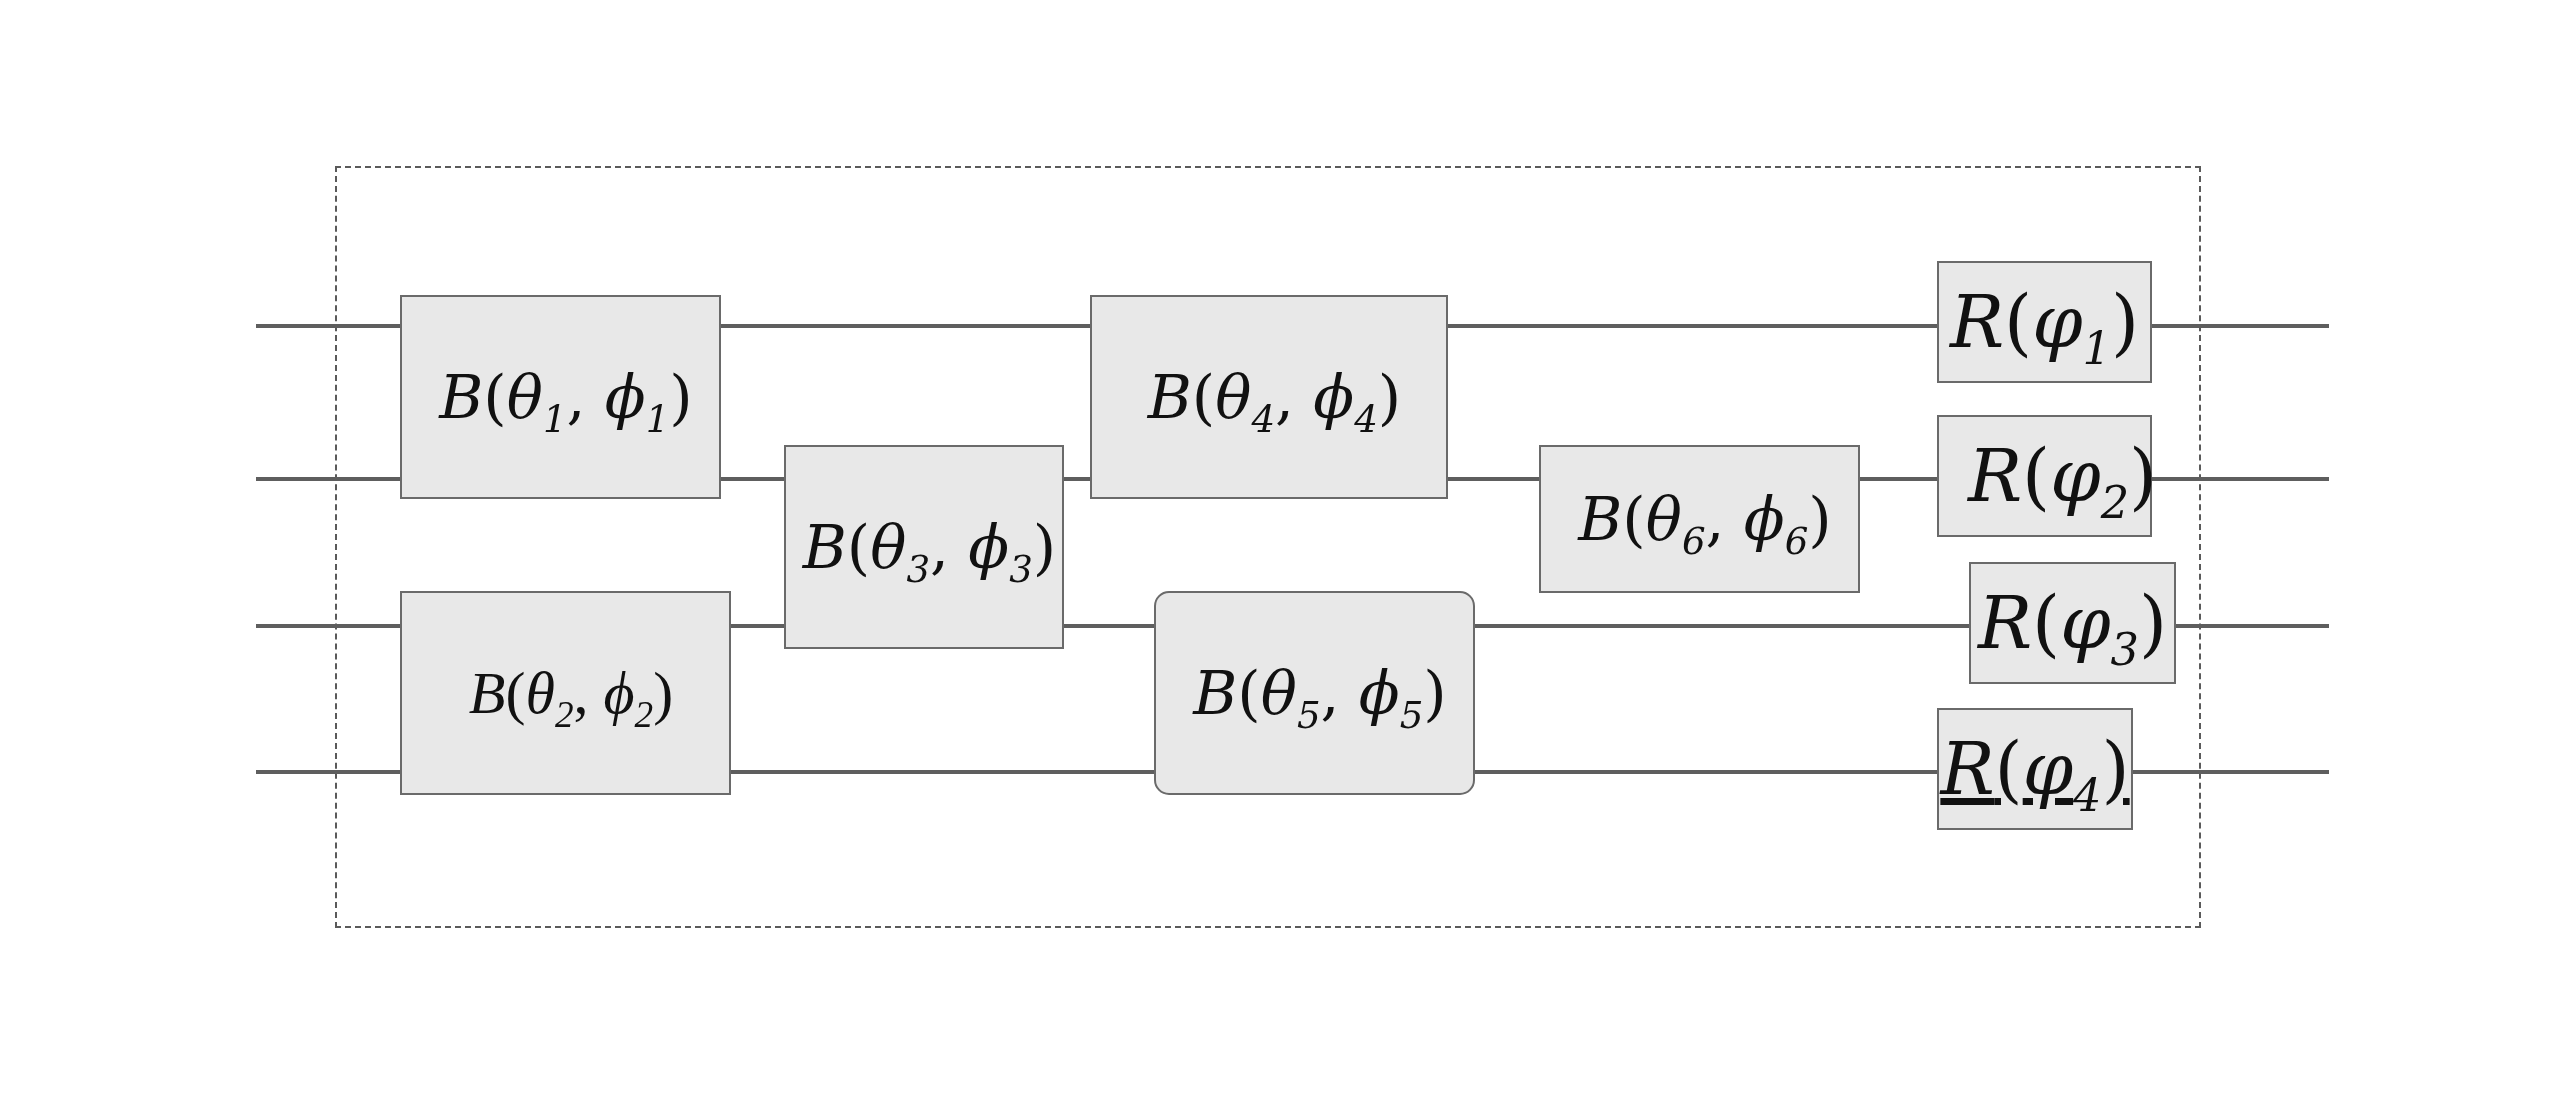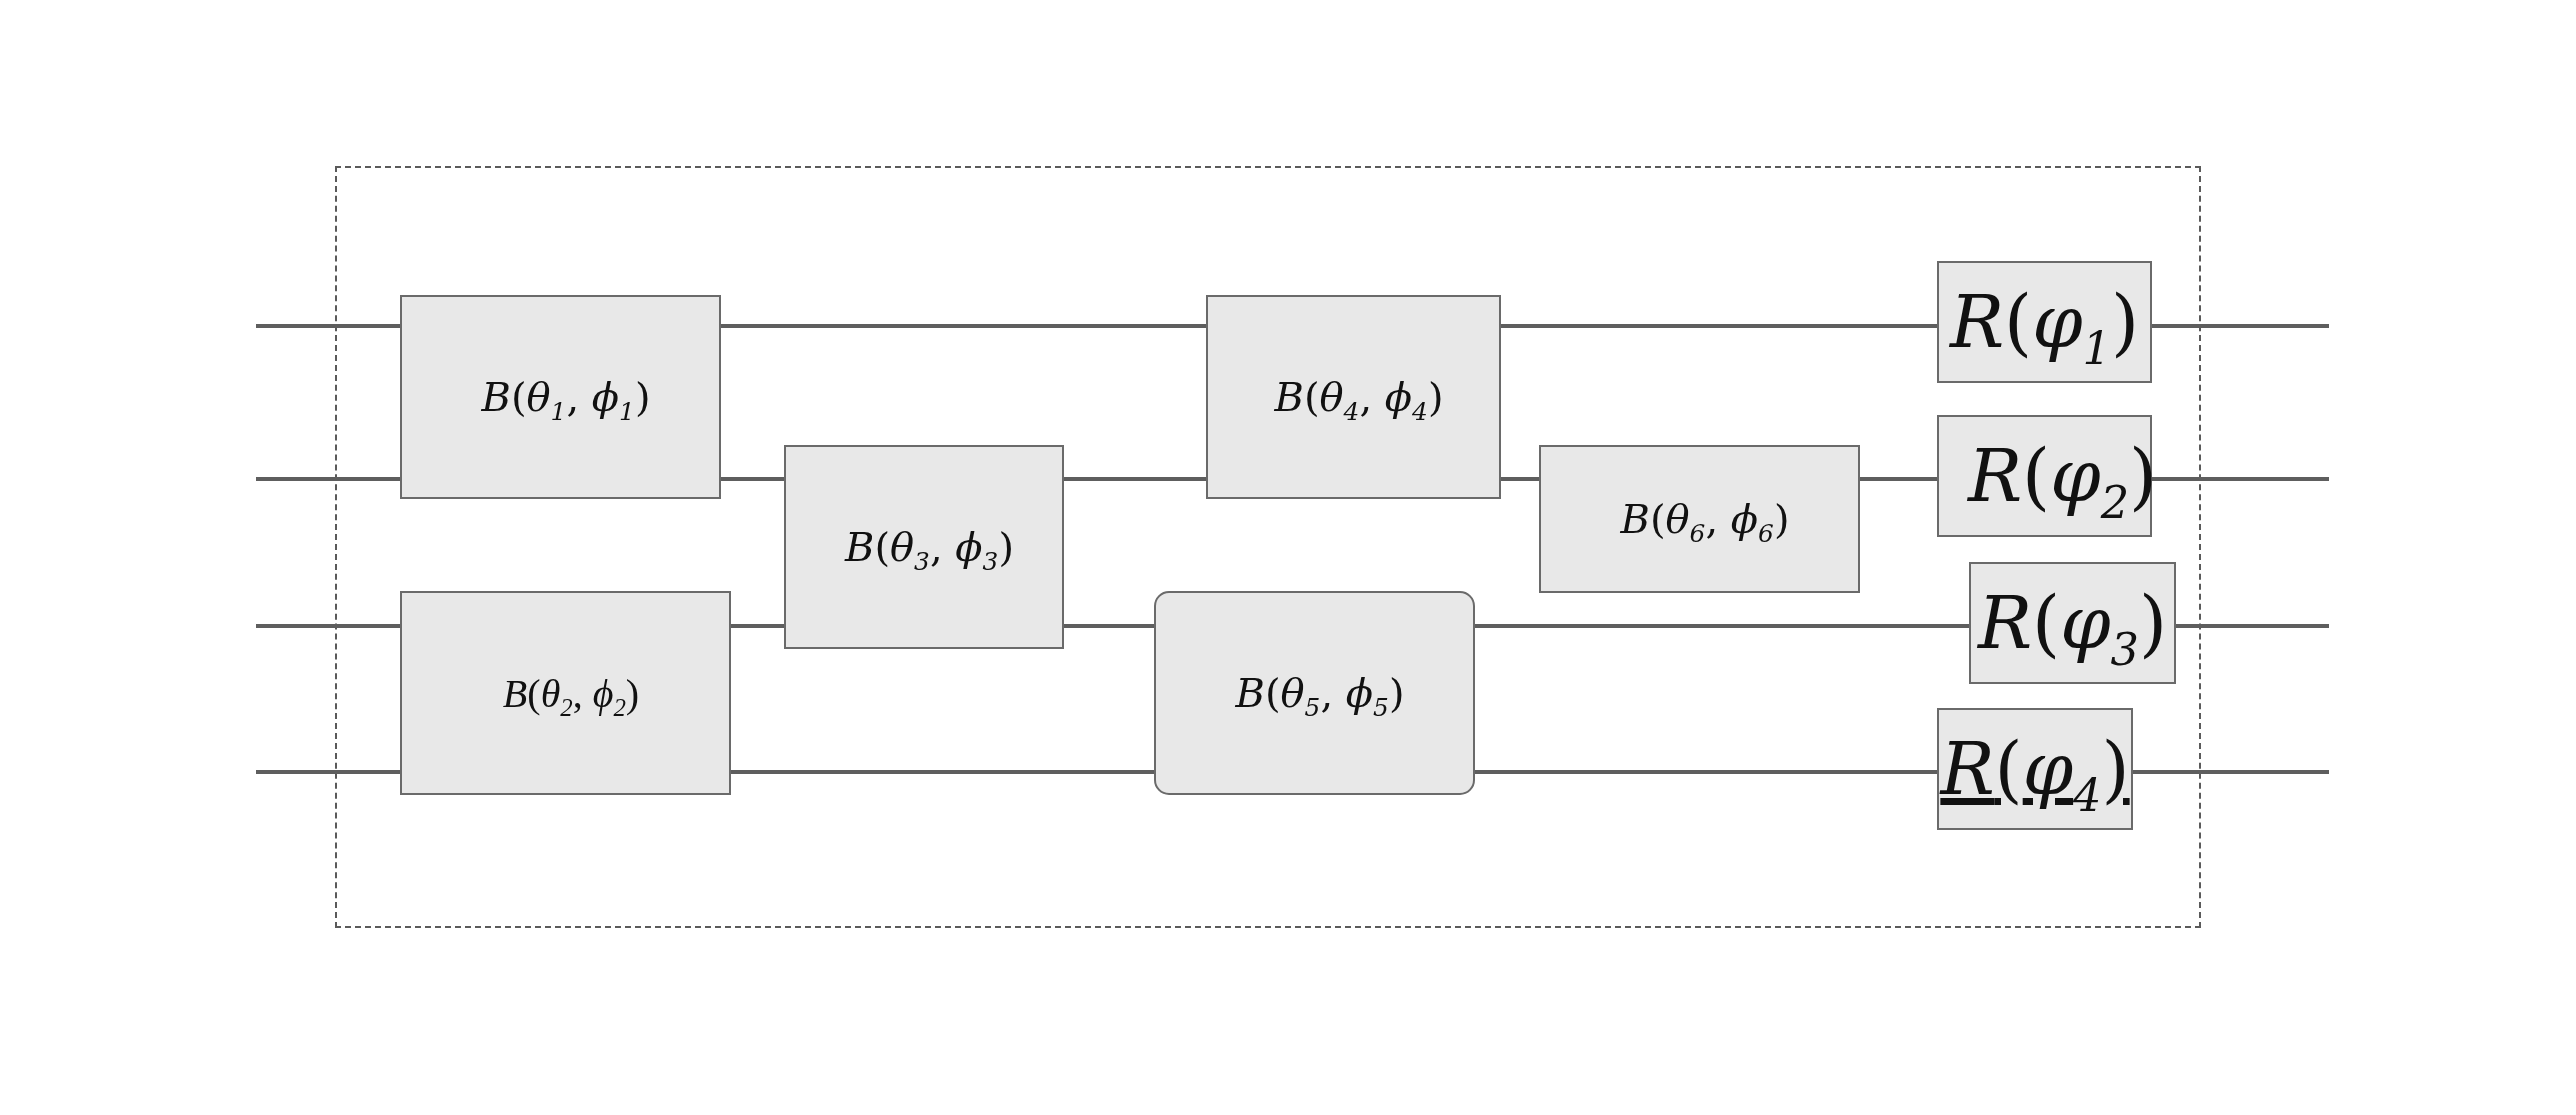--- a/index.html
+++ b/index.html
@@ -34,21 +34,21 @@
     background: #e8e8e8;
     border: 2.9px solid #6a6a6a;
     box-sizing: border-box;
     display: flex;
     align-items: center;
     justify-content: center;
     color: #111111;
     white-space: nowrap;
   }
 
-  .gate.beamsplitter { font-size: 40px; padding-left: 11px; }
+  .gate.beamsplitter { font-size: 60px; padding-left: 11px; }
   .gate.phaseshifter { font-size: 72px; }
 
   .gate .sym { font-style: italic; }
   .gate .punct { font-style: normal; }
   .gate sub {
     font-style: italic;
     font-size: 0.62em;
     line-height: 0;
     vertical-align: -0.38em;
   }
@@ -65,21 +65,21 @@
       <div class="wire" style="left: 256px; width: 2073px; top: 770px;"></div>
       <div class="gate beamsplitter" style="left: 400px; width: 321px; height: 204px; top: 295px;">
         <span><span class="sym">B</span><span class="punct">(</span><span class="sym">θ</span><sub>1</sub><span class="punct">, </span><span class="sym">ϕ</span><sub>1</sub><span class="punct">)</span></span>
       </div>
       <div class="gate beamsplitter" style="left: 400px; width: 331px; height: 204px; top: 591px; font-family: Liberation Serif, serif;">
         <span><span class="sym">B</span><span class="punct">(</span><span class="sym">θ</span><sub>2</sub><span class="punct">, </span><span class="sym">ϕ</span><sub>2</sub><span class="punct">)</span></span>
       </div>
       <div class="gate beamsplitter" style="left: 784px; width: 280px; height: 204px; top: 445px;">
         <span><span class="sym">B</span><span class="punct">(</span><span class="sym">θ</span><sub>3</sub><span class="punct">, </span><span class="sym">ϕ</span><sub>3</sub><span class="punct">)</span></span>
       </div>
-      <div class="gate beamsplitter" style="left: 1206px; width: 295px; height: 204px; top: 295px; align-items: center;">
+      <div class="gate beamsplitter" style="left: 1090px; width: 358px; height: 204px; top: 295px; align-items: center;">
         <span><span class="sym">B</span><span class="punct">(</span><span class="sym">θ</span><sub>4</sub><span class="punct">, </span><span class="sym">ϕ</span><sub>4</sub><span class="punct">)</span></span>
       </div>
       <div class="gate beamsplitter" style="left: 1154px; width: 321px; height: 204px; top: 591px; border-radius: 15px;">
         <span><span class="sym">B</span><span class="punct">(</span><span class="sym">θ</span><sub>5</sub><span class="punct">, </span><span class="sym">ϕ</span><sub>5</sub><span class="punct">)</span></span>
       </div>
       <div class="gate beamsplitter" style="left: 1539px; width: 321px; height: 148px; top: 445px;">
         <span><span class="sym">B</span><span class="punct">(</span><span class="sym">θ</span><sub>6</sub><span class="punct">, </span><span class="sym">ϕ</span><sub>6</sub><span class="punct">)</span></span>
       </div>
       <div class="gate phaseshifter" style="left: 1937px; width: 215px; height: 122px; top: 261px;">
         <span><span class="sym">R</span><span class="punct">(</span><span class="sym">φ</span><sub>1</sub><span class="punct">)</span></span>

